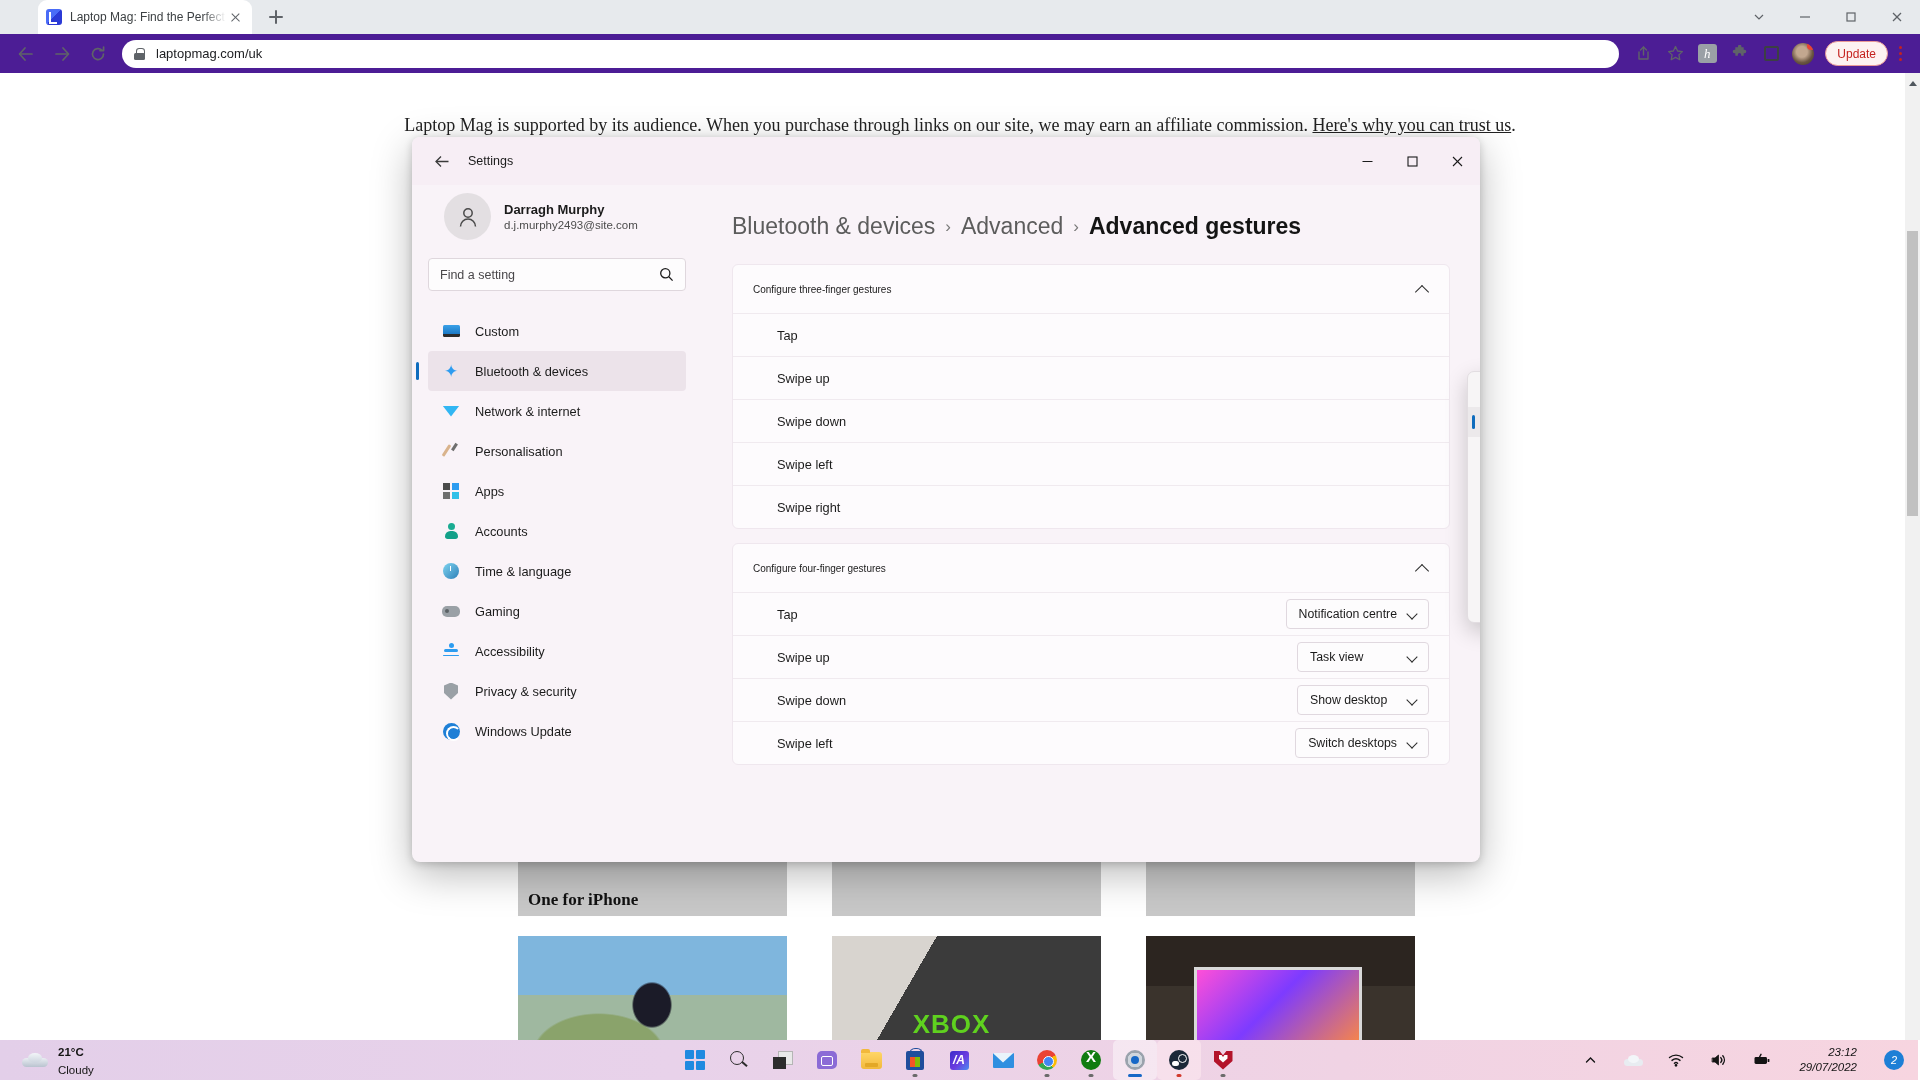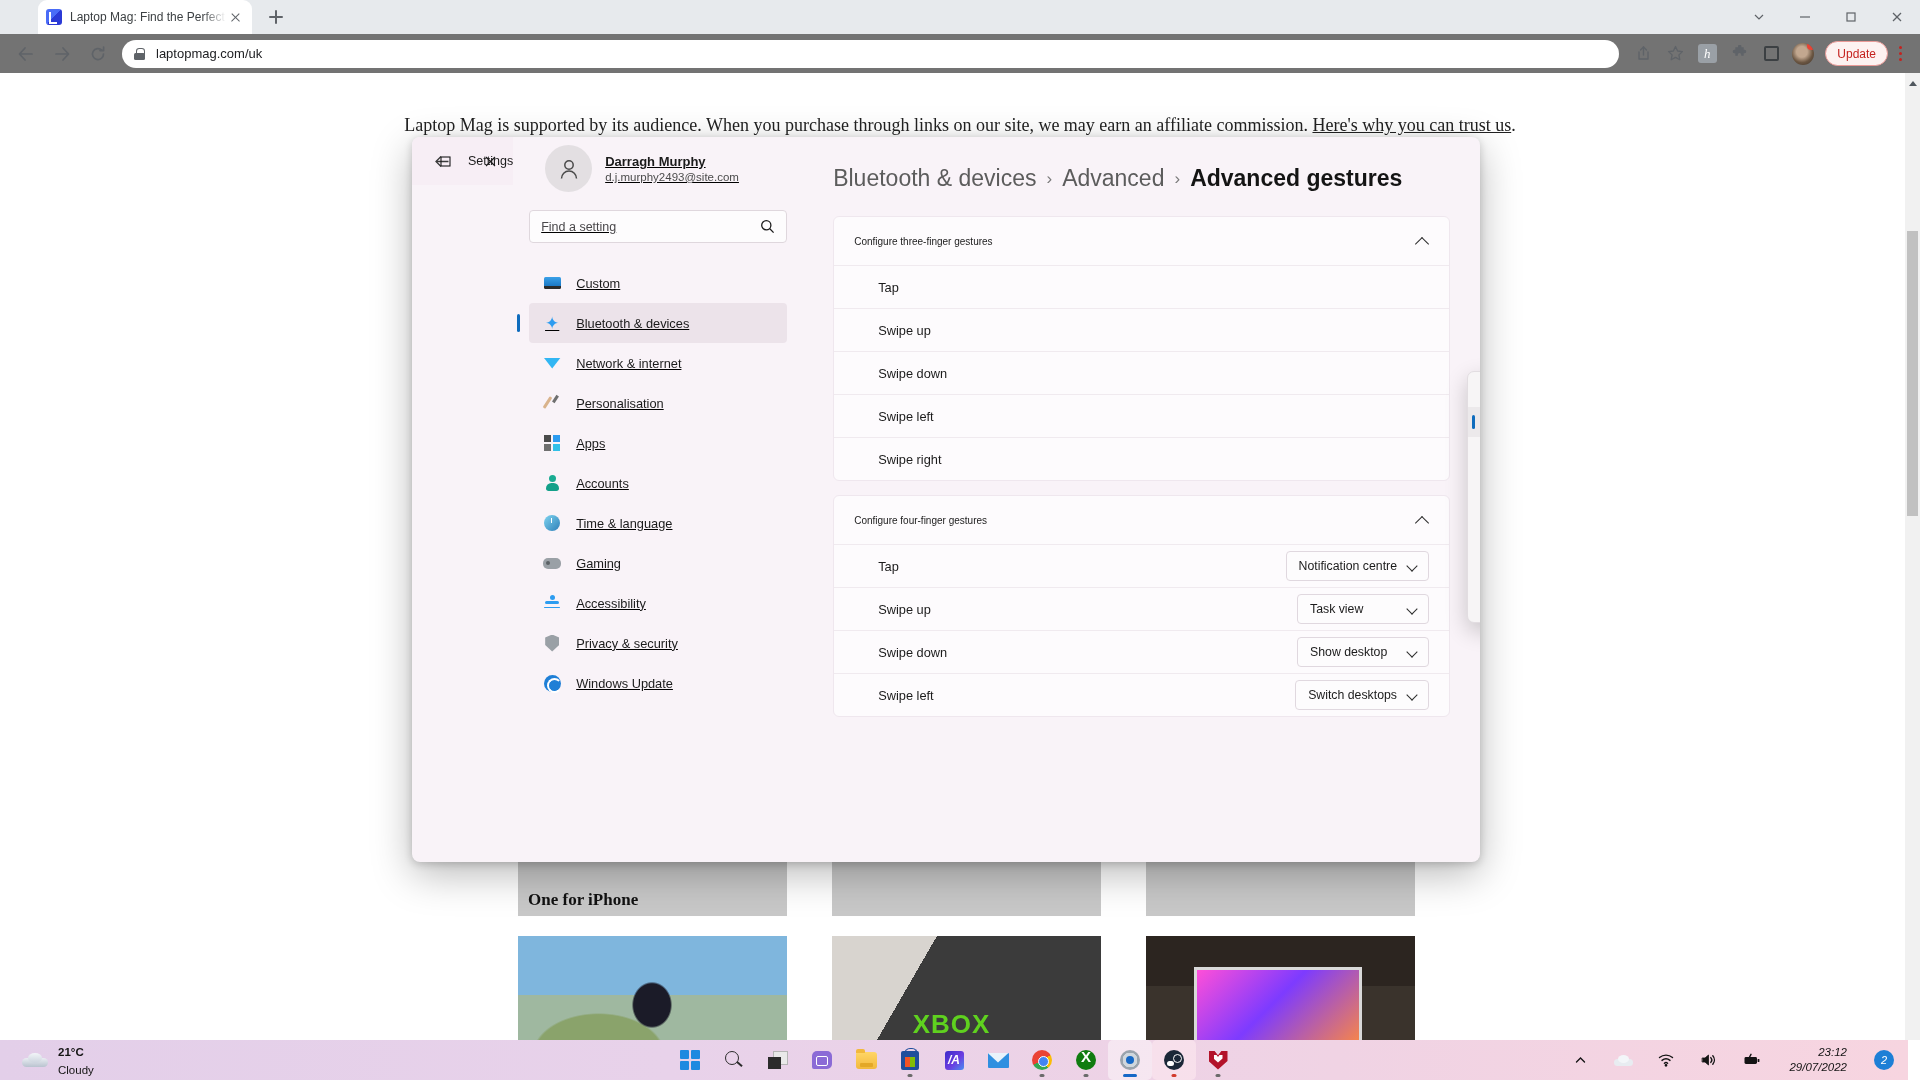--- a/index.html
+++ b/index.html
@@ -56,21 +56,21 @@
   }
   .newtab::before { left: 7px; top: 13.3px; width: 14px; height: 1.6px; }
   .newtab::after  { left: 13.2px; top: 7px; width: 1.6px; height: 14px; }
 
   .wincontrols { position: absolute; right: 0; top: 0; height: 34px; display: flex; }
   .wc { width: 46px; height: 34px; display: flex; align-items: center; justify-content: center; cursor: pointer; }
   .wc svg { stroke: #5f6368; fill: none; stroke-width: 1.2; }
 
   .toolbar {
     position: absolute; top: 34px; left: 0; right: 0; height: 39px;
-    background: #737373; display: flex; align-items: center; padding: 0 8px;
+    background: #4c1d95; display: flex; align-items: center; padding: 0 8px;
   }
   .tb-btn { width: 30px; height: 30px; margin: 0 3px; display:flex; align-items:center; justify-content:center; border-radius: 50%; cursor: pointer; }
   .tb-btn svg { stroke:#5f6368; fill:none; stroke-width:1.7; stroke-linecap:round; stroke-linejoin:round;}
   .omnibox {
     flex: 1; height: 28px; background: #ffffff; border-radius: 14px;
     display: flex; align-items: center; padding: 0 12px; margin: 0 8px 0 6px;
     font-size: 13px; color: #202124;
   }
   .lock { width: 11px; height: 13px; position: relative; margin-right: 11px; flex:0 0 11px;}
   .lock::before {
@@ -165,40 +165,40 @@
     position:absolute; left:4px; top:8px; width:0;height:0;
     border-left:4px solid transparent;border-right:4px solid transparent;
     border-bottom:5px solid #50575e;
   }
 
   
   #settings {
     position: absolute; left: 412px; top: 137px; width: 1068px; height: 725px;
     background: #f9f3f8; border-radius: 8px;
     box-shadow: 0 12px 40px rgba(0,0,0,.28), 0 2px 8px rgba(0,0,0,.18);
-    overflow: hidden; display: flex; flex-direction: row;
+    overflow: hidden; display: flex; flex-direction: column;
   }
   .s-titlebar {
     height: 48px; flex: 0 0 48px; display:flex; align-items:center;
     background: #f7eef5; position: relative;
   }
   .s-back {
     width: 32px; height:32px; margin-left: 14px; display:flex;align-items:center;justify-content:center;
     border-radius:4px; cursor:pointer;
   }
   .s-back svg { stroke:#3a3a3a; fill:none; stroke-width:1.3; }
   .s-title { font-size: 12.5px; color:#1b1b1b; margin-left: 10px; }
   .s-wc { position:absolute; right:0; top:0; height:48px; display:flex; }
   .s-wcb { width: 45px; height: 48px; display:flex;align-items:center;justify-content:center;cursor:pointer;}
   .s-wcb svg { stroke:#1b1b1b; fill:none; stroke-width:1.1; }
 
   .s-body { flex:1; display: flex; min-height:0; }
 
   
-  .s-side { width: 290px; flex:0 0 290px; padding: 0 16px; text-decoration: underline; }
+  .s-side { width: 290px; flex:0 0 290px; padding: 0 16px; }
   .s-profile { display:flex; align-items:center; padding: 8px 0 18px 16px; }
   .s-avatar {
     width: 47px; height: 47px; border-radius:50%; background:#e3dfe2;
     display:flex;align-items:center;justify-content:center; flex:0 0 47px;
   }
   .s-avatar svg { stroke:#4a4a4a; fill:none; stroke-width:1.5; }
   .s-pname { font-size: 13px; font-weight:bold; color:#1b1b1b; }
   .s-pmail { font-size: 11.5px; color:#4c4c4c; margin-top:2px; }
   .s-pinfo { margin-left: 13px; }
 
@@ -300,21 +300,21 @@
     font-size:12.4px; color:#1b1b1b; position:relative; cursor:pointer;
   }
   .fly-item.sel { background:#ece9eb; }
   .fly-item.sel::before {
     content:""; position:absolute; left:4px; top:8px; width:3px; height:14px;
     background:#0f6cbd; border-radius:2px;
   }
 
   
   #taskbar {
-    position:absolute; left:0; right:12px; bottom:0; height:40px;
+    position:absolute; left:0; right:2px; bottom:0; height:40px;
     background: linear-gradient(90deg,#e3cfe9 0%, #e8d2ea 35%, #f0d3e4 70%, #f7d5e0 100%);
     display:flex; align-items:center;
   }
   .tb-weather { display:flex; align-items:center; margin-left: 22px; gap:10px; }
   .cloud { width: 26px; height: 16px; position: relative; }
   .cloud::before {
     content:""; position:absolute; left:0; bottom:1px; width:26px; height:9px;
     border-radius:6px; background: linear-gradient(#e9edf2,#b9c3cf);
   }
   .cloud::after {

